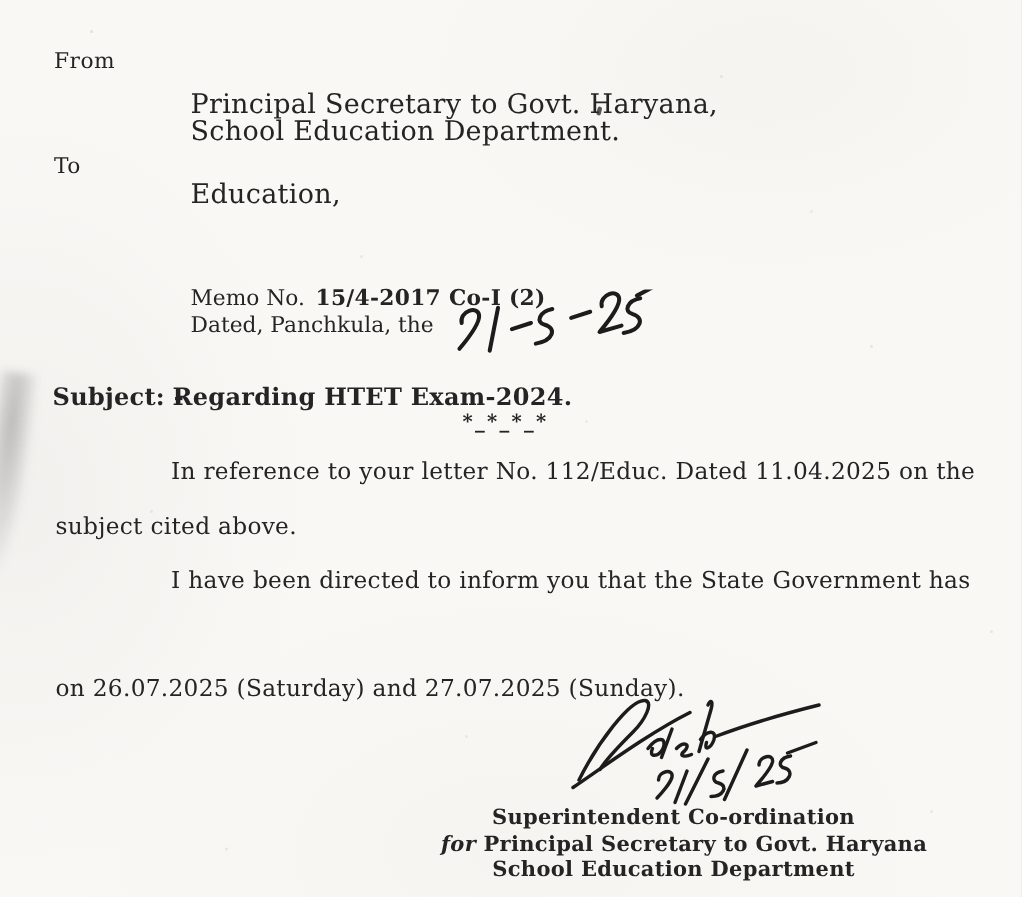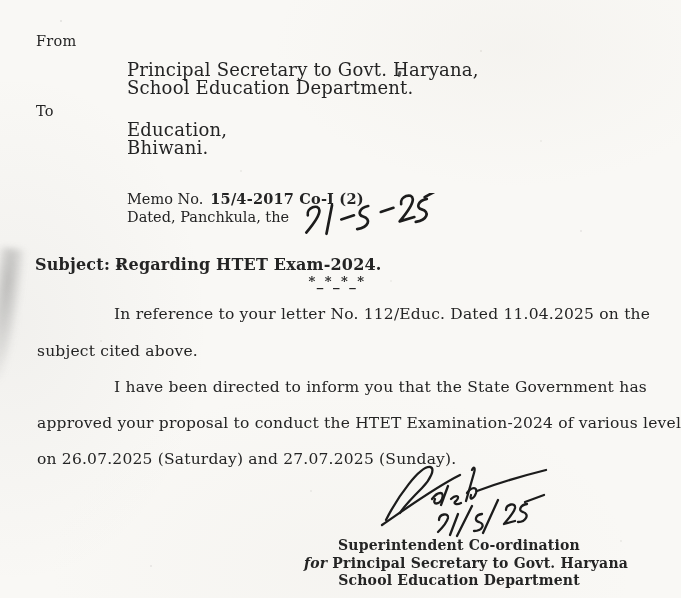--- a/index.html
+++ b/index.html
@@ -55,21 +55,20 @@
 
   <div class="abs addr-label" style="left:36px; top:33px;">From</div>
   <div class="abs addr-block" style="left:127px; top:61px;">
     <div>Principal Secretary to Govt. Haryana,</div>
     <div>School Education Department.</div>
   </div>
 
   <div class="abs addr-label" style="left:36px; top:103px;">To</div>
   <div class="abs addr-block" style="left:127px; top:121px;">
     <div>Education,</div>
-    <div>Bhiwani.</div>
   </div>
 
   <div class="abs memo-line" style="left:127px; top:190px;">
     <span>Memo No.</span><span class="memo-bold">15/4-2017 Co-I (2)</span>
   </div>
   <div class="abs memo-line" style="left:127px; top:209px;">Dated, Panchkula, the</div>
 
   <svg class="abs" style="left:297px; top:193px;" width="144" height="44" viewBox="0 0 144 44" aria-label="21-5-25">
     <g class="hand" stroke-width="2.7" transform="rotate(-5 72 22)">
       <path d="M11,17 C10,9 23,6 23,13 C23,19 13,29 8,34"></path>
@@ -85,21 +84,20 @@
 
   <div class="abs subject-line" style="left:35px; top:255px;">
     <span class="subject-label">Subject: -</span><span>Regarding HTET Exam-2024.</span>
   </div>
   <div class="abs separator" style="left:292px; top:274px;">*_*_*_*</div>
 
   <div class="abs bodyline justify" style="left:114px; top:305px; width:533px;">In reference to your letter No. 112/Educ. Dated 11.04.2025 on the</div>
   <div class="abs bodyline" style="left:37px; top:342px;">subject cited above.</div>
 
   <div class="abs bodyline justify" style="left:114px; top:378px; width:533px;">I have been directed to inform you that the State Government has</div>
-  <div class="abs bodyline justify" style="left:37px; top:414px; width:610px;">approved your proposal to conduct the HTET Examination-2024 of various level</div>
   <div class="abs bodyline" style="left:37px; top:450px;">on 26.07.2025 (Saturday) and 27.07.2025 (Sunday).</div>
 
   <svg class="abs" style="left:378px; top:458px;" width="182" height="80" viewBox="0 0 182 80" aria-label="21/5/25">
     <g class="hand" stroke-width="2.3">
       <path d="M8,62 C20,38 42,8 52,9 C58,10 52,22 44,30 C36,38 26,48 22,55"></path>
       <path d="M4,67 C26,52 56,30 82,17"></path>
       <path d="M54,41 C60,33 67,33 64,41 C61,47 54,47 57,41"></path>
       <path d="M70,28 L63,47"></path>
       <path d="M73,41 C78,36 83,38 78,43 C74,46 79,47 83,45"></path>
       <path d="M94,12 C95,9 98,8 96,15 L88,43"></path>
@@ -109,19 +107,19 @@
       <path d="M80,56 L72,77"></path>
       <path d="M94,48 L79,78"></path>
       <path d="M104,56 C97,57 96,63 101,64 C108,66 104,73 96,73"></path>
       <path d="M120,42 L105,75"></path>
       <path d="M128,52 C128,46 138,44 137,50 C136,55 129,62 126,66 L137,63"></path>
       <path d="M149,46 C142,47 140,53 145,54 C152,56 148,64 140,64"></path>
       <path d="M147,44 L166,37"></path>
     </g>
   </svg>
 
-  <div class="abs signoff" style="left:292px; top:537px;">
+  <div class="abs signoff" style="left:282px; top:537px;">
     <div>Superintendent Co-ordination</div>
     <div><span class="for-italic">for</span><span>Principal Secretary to Govt. Haryana</span></div>
     <div>School Education Department</div>
   </div>
 
 </div>
 
 </body></html>

